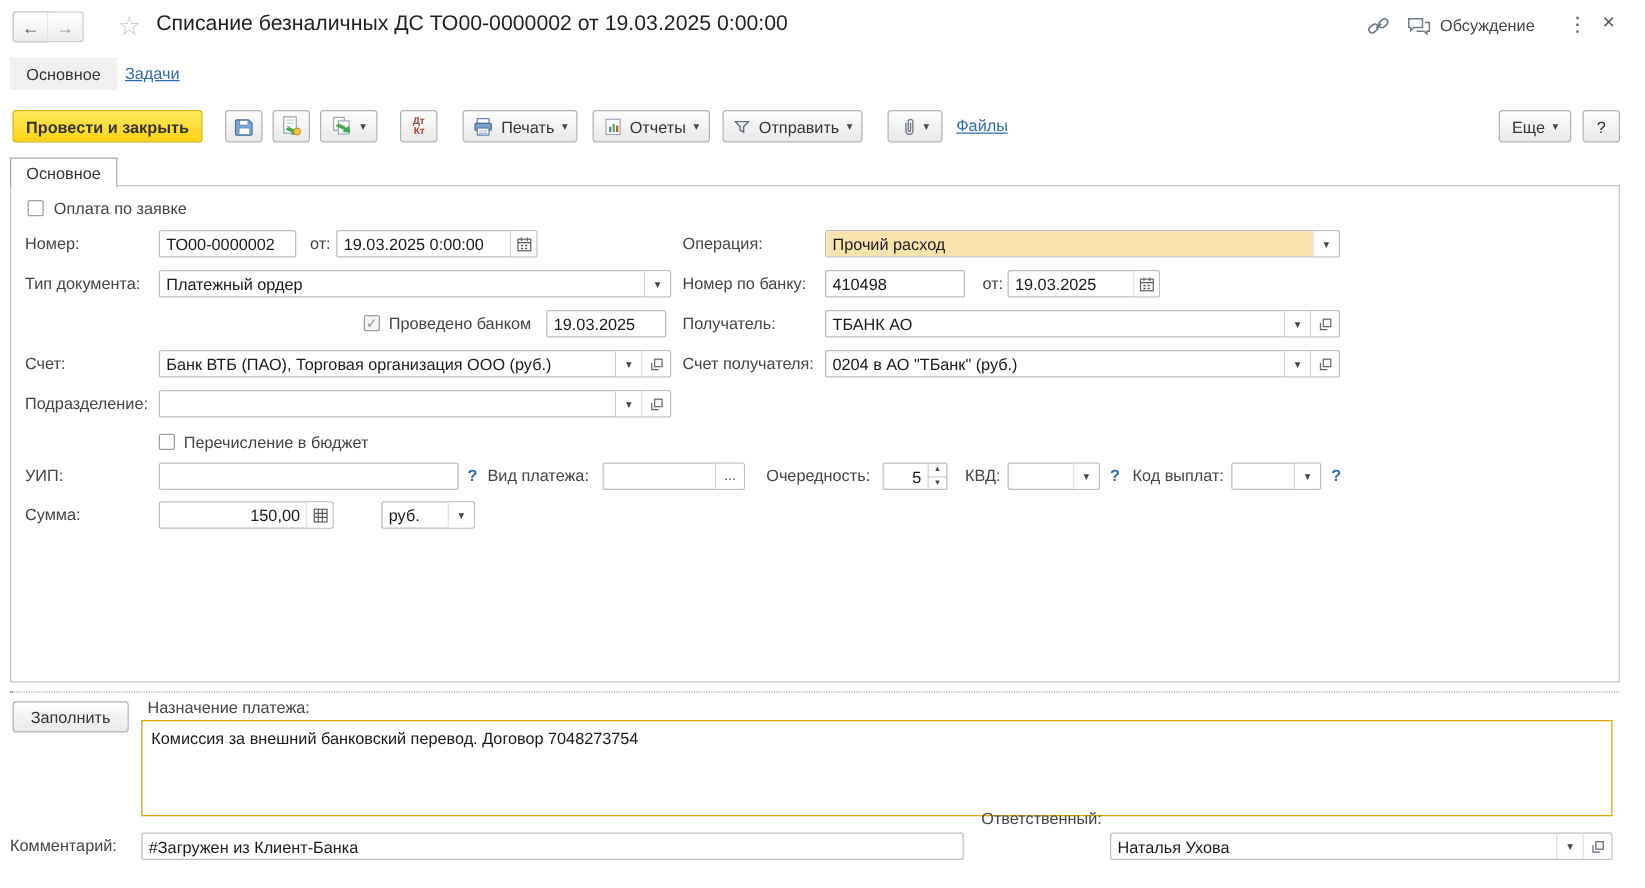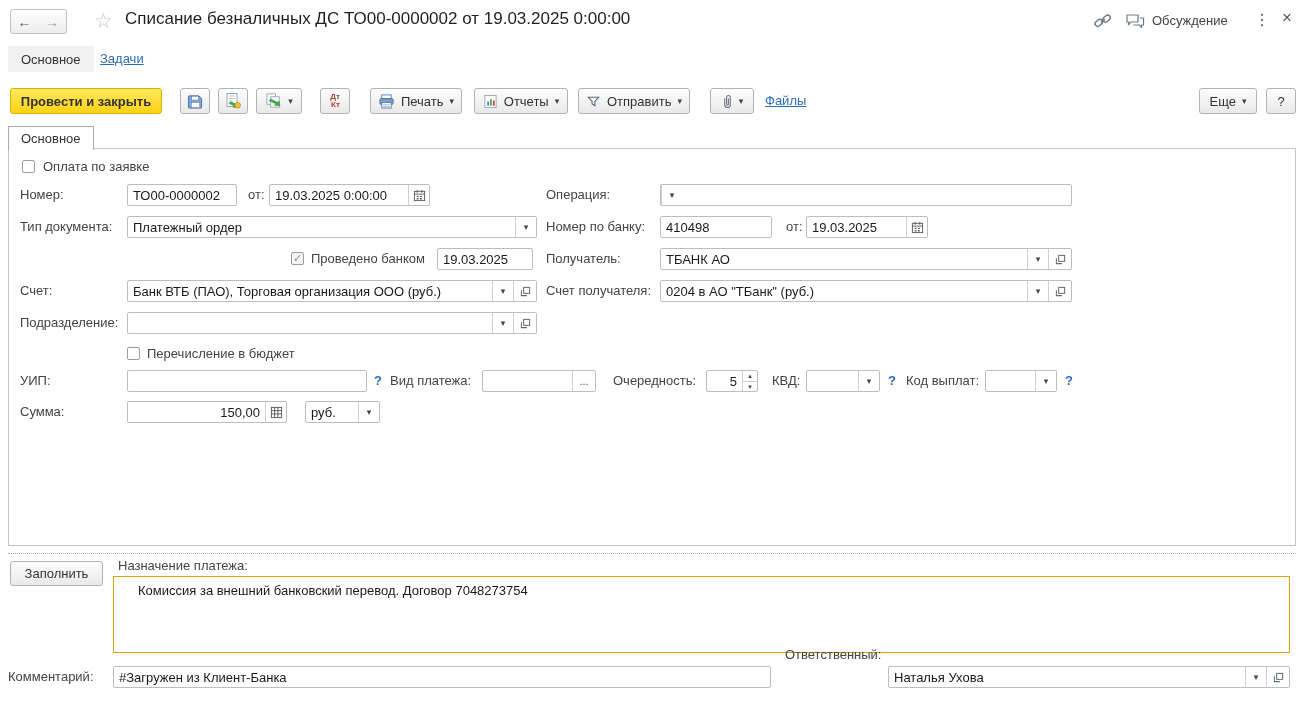--- a/index.html
+++ b/index.html
@@ -26,21 +26,21 @@
   .fld .val{flex:1;padding:0 5px;display:flex;align-items:center;white-space:nowrap;overflow:hidden;color:#1a1a1a;}
   .fld .val.right{justify-content:flex-end;}
   .seg{width:20px;border-left:1px solid #cfcfcf;display:flex;align-items:center;justify-content:center;background:#fff;border-radius:0 2px 2px 0;}
   .seg.wide{width:22px;}
   .spincol{width:14px;border-left:1px solid #cfcfcf;display:flex;flex-direction:column;}
   .spincol div{flex:1;display:flex;align-items:center;justify-content:center;font-size:7px;color:#444;line-height:1;}
   .spincol div:first-child{border-bottom:1px solid #cfcfcf;}
   .help{position:absolute;color:#2e6db4;font-weight:700;height:22px;line-height:22px;z-index:2;}
   .navitem{position:absolute;left:8px;top:46px;height:26px;display:flex;align-items:center;padding:0 13px;background:#f1f1f1;color:#333;}
   .splitter{position:absolute;left:8px;top:553px;width:1288px;border-top:1px dotted #a9a9a9;}
-  .purpose{position:absolute;left:113px;top:576px;width:1177px;height:77px;box-sizing:border-box;border:1px solid #d9a300;background:#fff;padding:5px 24px;line-height:1.35;color:#1a1a1a;}
+  .purpose{position:absolute;left:113px;top:576px;width:1177px;height:77px;box-sizing:border-box;border:1px solid #d9a300;background:#fff;padding:5px 7px;line-height:1.35;color:#1a1a1a;}
   .icon{display:inline-flex;align-items:center;justify-content:center;}
   .topicon{position:absolute;display:flex;align-items:center;justify-content:center;}
 </style>
 </head>
 <body>
 
 <div class="page">
 
   <div class="navbtn first">
     <span class="icon" style="color:#555;">←</span>
@@ -184,20 +184,21 @@
           <g stroke="#5a5a5a" fill="none">
             <rect x="1.5" y="2.5" width="11" height="10"></rect>
             <path d="M1.5 5.5 h11 M4.5 1 v3 M9.5 1 v3"></path>
             <path d="M4 8 h2 M7.5 8 h2 M4 10.5 h2 M7.5 10.5 h2" stroke-width="1.4"></path>
           </g>
         </svg>
     </span>
   </div>
   <div class="lbl" style="left:546px;top:184px;z-index:2;">Операция:</div>
   <div class="fld" style="left:660px;top:184px;width:412px;">
+    <span class="val" style="background:#fbe3ae;">Прочий расход</span>
     <span class="seg">
         <span class="dd-glyph">▾</span>
       </span>
   </div>
 
   <div class="lbl" style="left:20px;top:216px;z-index:2;">Тип документа:</div>
   <div class="fld" style="left:127px;top:216px;width:410px;">
     <span class="val">Платежный ордер</span>
     <span class="seg">
         <span class="dd-glyph">▾</span>
@@ -323,21 +324,21 @@
   <div class="lbl" style="left:906px;top:370px;z-index:2;">Код выплат:</div>
   <div class="fld" style="left:985px;top:370px;width:72px;">
     <span class="val"></span>
     <span class="seg">
         <span class="dd-glyph">▾</span>
       </span>
   </div>
   <div class="help" style="left:1065px;top:370px;">?</div>
 
   <div class="lbl" style="left:20px;top:401px;z-index:2;">Сумма:</div>
-  <div class="fld" style="left:127px;top:401px;width:160px;">
+  <div class="fld" style="left:127px;top:401px;width:140px;">
     <span class="val right">150,00</span>
     <span class="seg">
       <svg width="13" height="13" viewBox="0 0 14 14">
           <g stroke="#5a5a5a" fill="none">
             <rect x="1.5" y="1.5" width="11" height="11"></rect>
             <path d="M1.5 5 h11 M1.5 8.5 h11 M5 1.5 v11 M8.5 1.5 v11"></path>
           </g>
         </svg>
     </span>
   </div>

